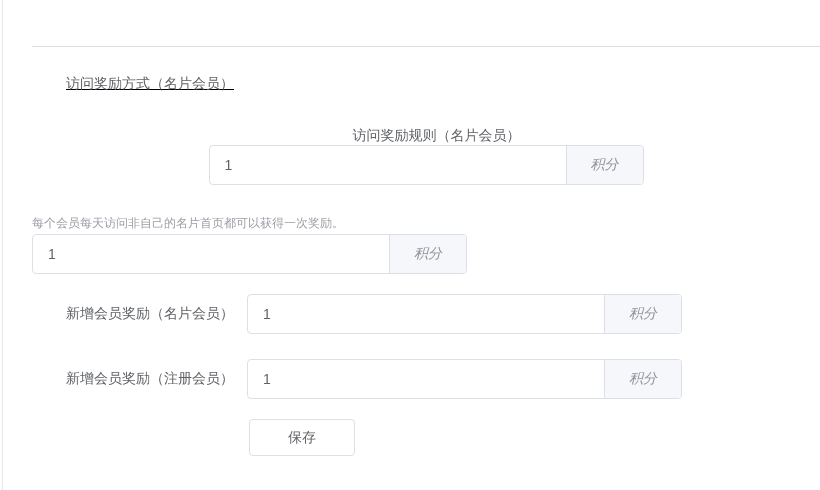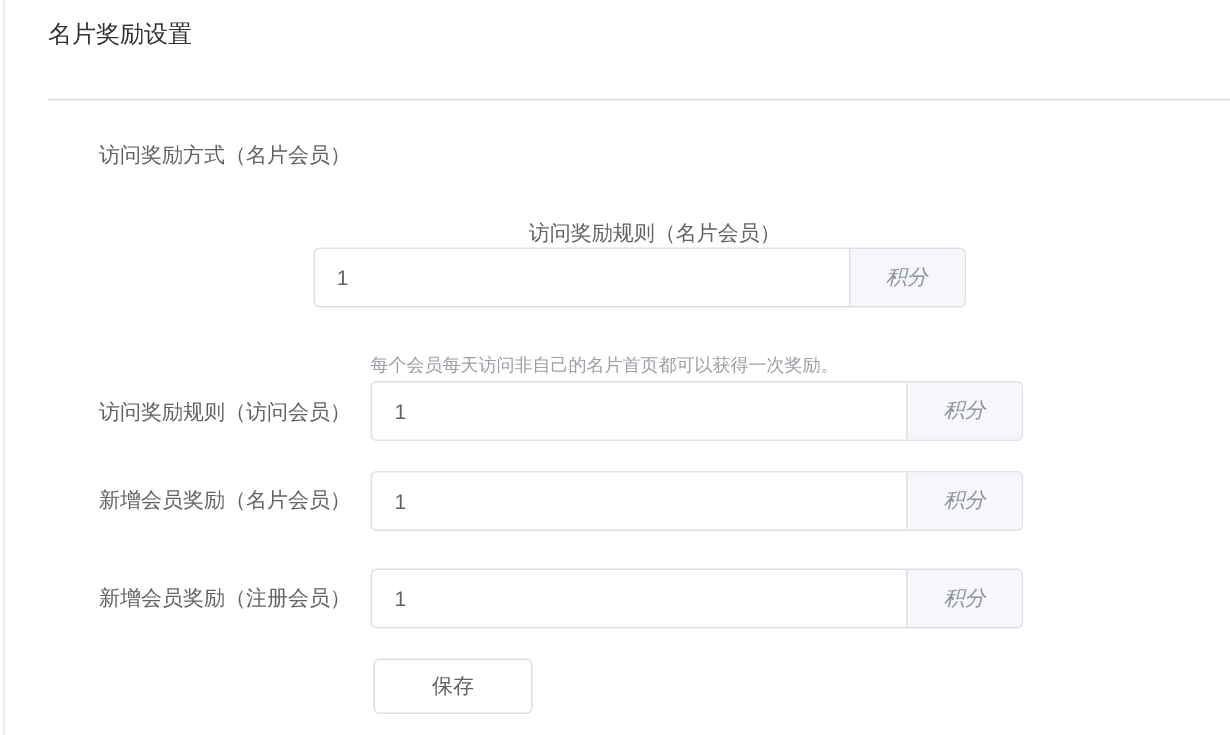--- a/index.html
+++ b/index.html
@@ -35,21 +35,21 @@
   .lbl {
     width: 215px;
     text-align: right;
     padding-right: 13px;
     font-size: 14px;
     color: var(--label-text, #606266);
     flex: none;
     box-sizing: border-box;
   }
   
-  .row-radio { align-items: flex-start; }
+  .row-radio { align-items: flex-start; text-decoration: underline; }
   .row-radio .lbl { line-height: 18px; }
   .radio-line { display: flex; align-items: center; height: 18px; }
   .radio { display: inline-flex; align-items: center; cursor: pointer; }
   .radio + .radio { margin-left: 25px; }
   .rdot {
     width: 14px; height: 14px;
     border-radius: 50%;
     border: 1px solid var(--input-border, #dcdfe6);
     background: #fff;
     box-sizing: border-box;
@@ -130,39 +130,37 @@
     font-size: 14px;
     font-family: inherit;
     cursor: pointer;
     margin-left: 2px;
   }
 </style>
 </head>
 <body>
 
 <div class="panel">
-  <h1 class="title">名片奖励设置</h1>
   <div class="divider"></div>
 
   <div class="form">
 
     <div class="row row-radio">
       <div class="lbl">访问奖励方式（名片会员）</div>
     </div>
 
     <div class="row row-2">
       <div class="lbl">访问奖励规则（名片会员）</div>
       <div class="input-group">
         <input type="text" value="1" style="">
         <span class="addon">积分</span>
       </div>
     </div>
 
     <div class="row row-3">
-      <div class="lbl">访问奖励规则（访问会员）</div>
       <div>
         <div class="tip">每个会员每天访问非自己的名片首页都可以获得一次奖励。</div>
         <div class="input-group">
           <input type="text" value="1" style="">
           <span class="addon">积分</span>
         </div>
       </div>
     </div>
 
     <div class="row row-4">

